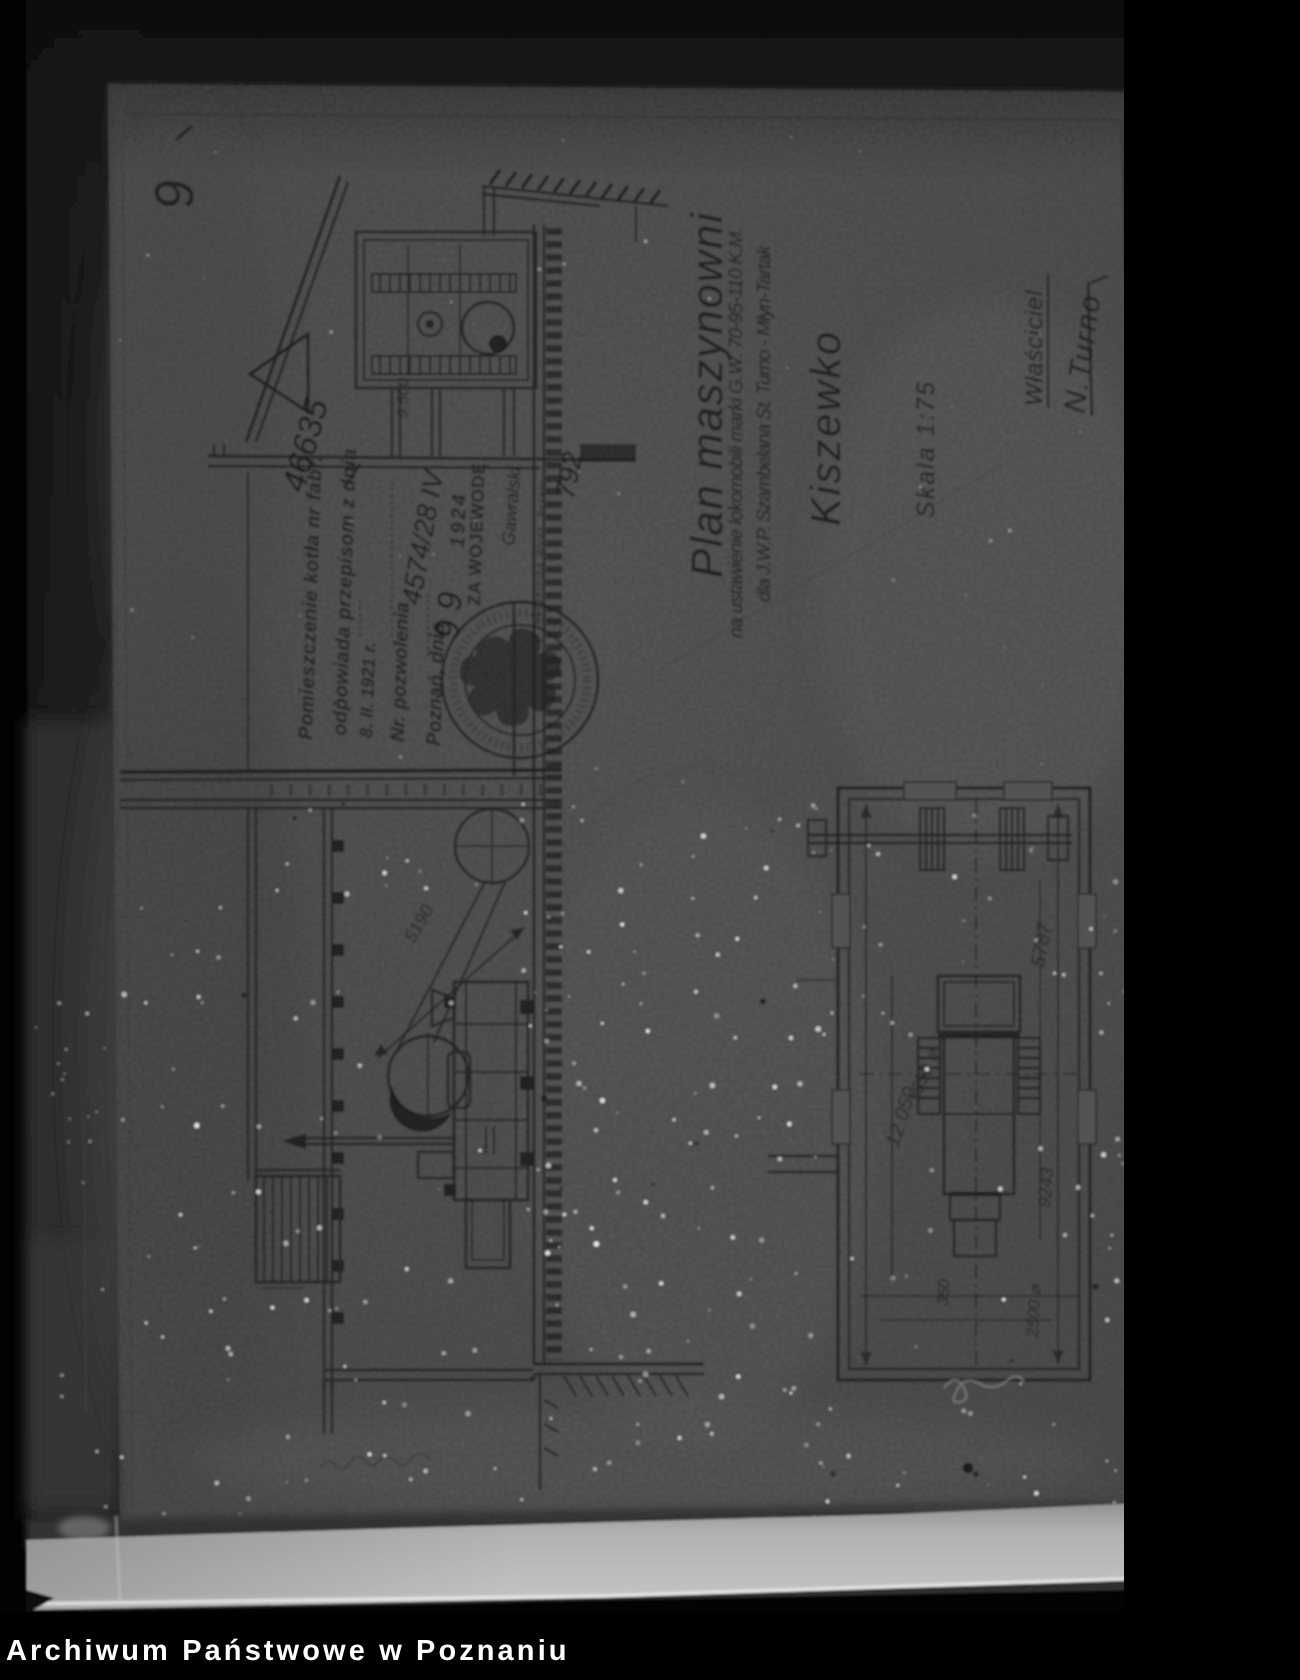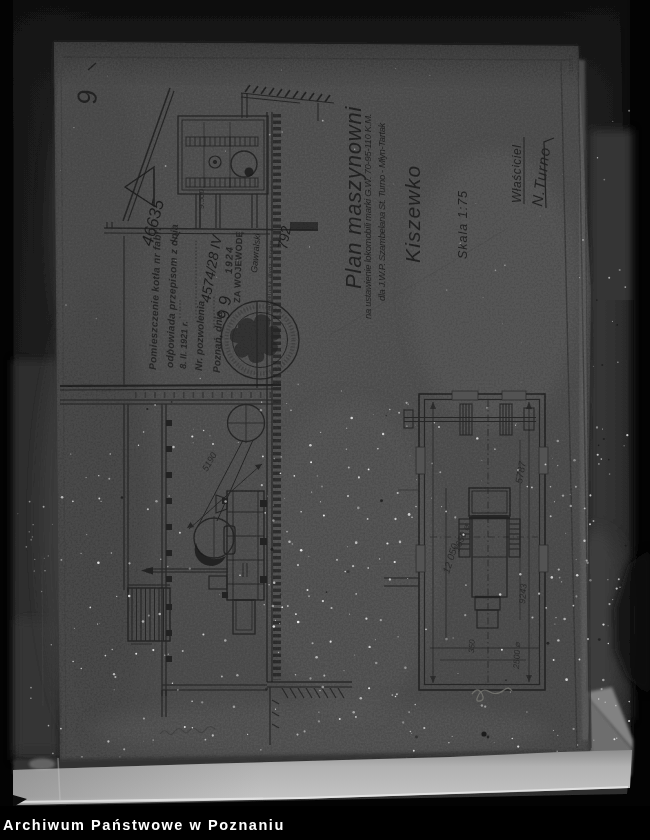--- a/index.html
+++ b/index.html
@@ -1,16 +1,16 @@
 <!DOCTYPE html>
 <html><head>
 <meta charset="utf-8">
 <style>
   html,body{margin:0;padding:0;background:#000;}
-  #stage{position:relative;width:650px;height:840px;overflow:hidden;background:#1d4ed8;}
+  #stage{position:relative;width:562px;height:840px;overflow:hidden;background:#1d4ed8;}
   svg{display:block;}
   text{font-family:"Liberation Sans",sans-serif;}
 </style>
 </head>
 <body>
 <div id="stage">
 <svg width="650" height="840" viewBox="0 0 650 840">
 <defs>
   <linearGradient id="photoBg" x1="0" y1="0" x2="0" y2="1">
     <stop offset="0" stop-color="#151515"></stop>

